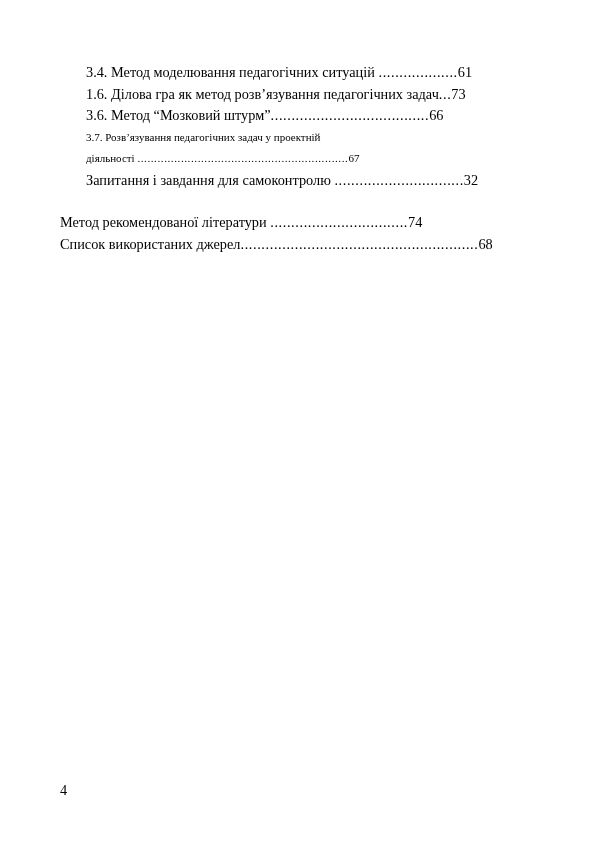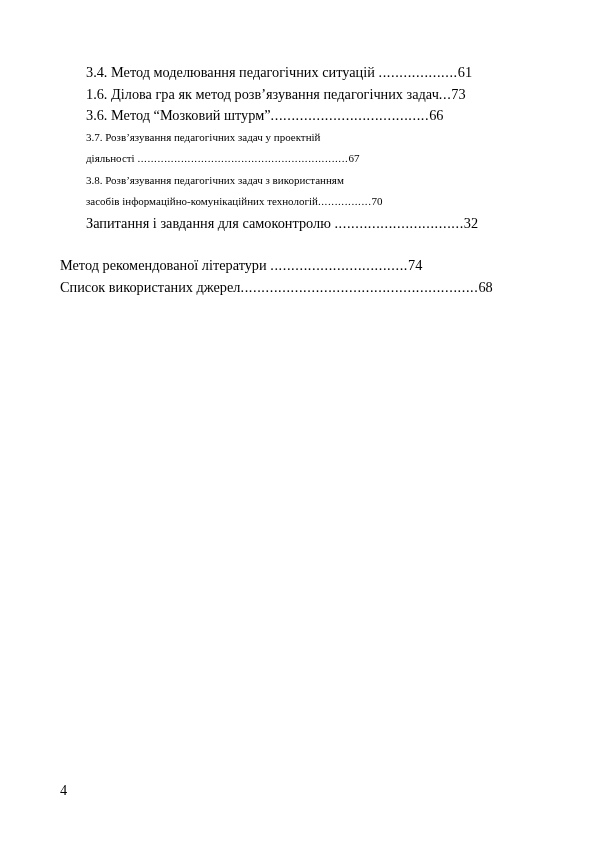--- a/index.html
+++ b/index.html
@@ -90,24 +90,20 @@
 
       <div class="entry indent">
         <span class="txt">3.6. Метод “Мозковий штурм”</span><span class="txt dots">......................................</span><span class="txt">66</span>
       </div>
 
       <div class="wrap-entry">
         <span class="line">3.7. Розв’язування педагогічних задач у проектній</span>
         <span class="line"><span class="txt">діяльності </span><span class="txt dots">...............................................................</span><span class="txt">67</span></span>
       </div>
 
-      <div class="wrap-entry">
-        <span class="line">3.8. Розв’язування педагогічних задач з використанням</span>
-        <span class="line"><span class="txt">засобів інформаційно-комунікаційних технологій</span><span class="txt dots">................</span><span class="txt">70</span></span>
-      </div>
 
       <div class="entry indent">
         <span class="txt">Запитання і завдання для самоконтролю </span><span class="txt dots">...............................</span><span class="txt">32</span>
       </div>
 
     </div>
 
     <div class="group-gap"></div>
 
     <div class="toc-group">

